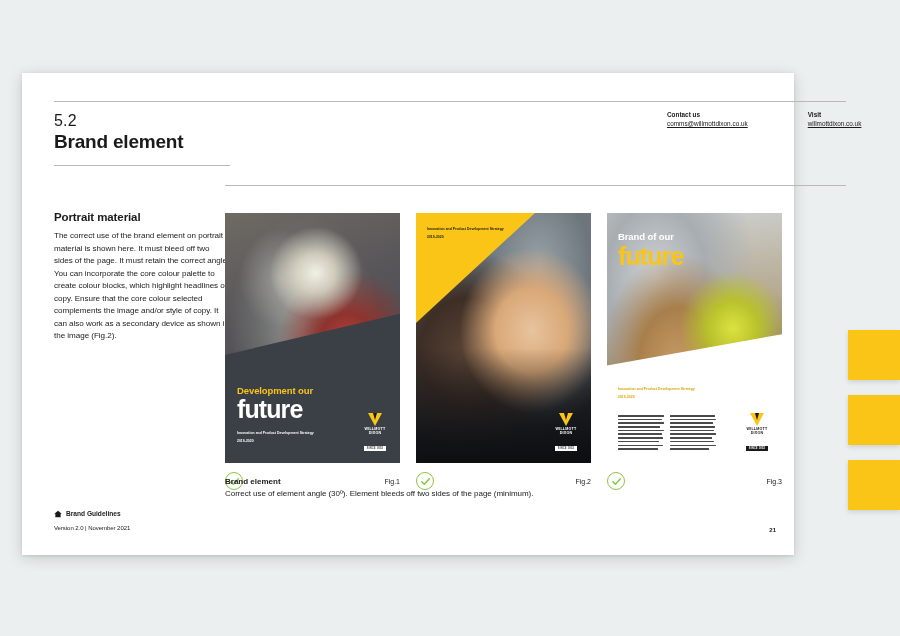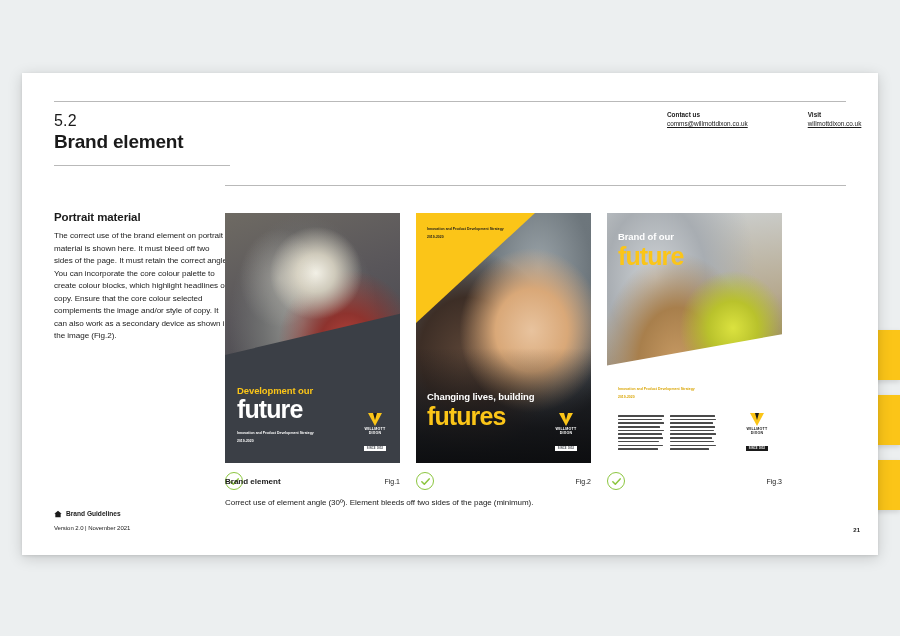--- a/index.html
+++ b/index.html
@@ -8,21 +8,21 @@
     background: #eceff0;
     font-family: "Liberation Sans", sans-serif;
     overflow: hidden;
   }
   .stage { position: relative; width: 900px; height: 636px; }
 
   
   .page {
     position: absolute;
     left: 22px; top: 73px;
-    width: 856px; height: 482px;
+    width: 772px; height: 482px;
     background: #ffffff;
     box-shadow: 0 3px 14px rgba(0,0,0,.16), 0 1px 3px rgba(0,0,0,.10);
   }
 
   
   .tabs { position: absolute; left: 848px; top: 330px; width: 52px; }
   .tab {
     width: 52px; height: 50px;
     background: #fbc518;
     margin-bottom: 15px;
@@ -142,21 +142,21 @@
   .check {
     width: 18px; height: 18px; border-radius: 50%;
     border: 1.5px solid #8cc63f; display: flex; align-items: center; justify-content: center;
   }
   .check svg { display: block; }
   .fig { font-size: 7px; color: #1a1a1a; }
 
   
   .bottom-cap { position: absolute; left: 203px; top: 404px; }
   .bc-title { font-size: 8px; font-weight: bold; color: #1a1a1a; }
-  .bc-body { font-size: 8px; color: #1a1a1a; margin-top: 12px; letter-spacing: -.05px; }
+  .bc-body { font-size: 8px; color: #1a1a1a; margin-top: 3px; letter-spacing: -.05px; }
 
   
   .footer { position: absolute; left: 32px; bottom: 24px; }
   .f-row { display: flex; align-items: center; gap: 4px; }
   .f-title { font-size: 6.6px; font-weight: bold; color: #1a1a1a; }
   .f-sub { font-size: 6px; color: #1a1a1a; margin-top: 3px; letter-spacing: -.05px; }
   .pageno { position: absolute; right: 18px; bottom: 22px; font-size: 6px; font-weight: bold; color: #1a1a1a; }
 </style>
 </head>
 <body>
@@ -232,24 +232,20 @@
       <div class="card-wrap">
         <div class="card">
           <div class="photo photo-2"></div>
           <div class="angle-yellow-top"></div>
 
           <div class="card-txt tagline" style="left:11px; top:14px; color:#1a1a1a;">
             <span>Innovation and Product Development Strategy</span>
             <span class="yr">2019-2020</span>
           </div>
 
-          <div class="card-txt" style="left:11px; top:178px; width:120px;">
-            <div class="hl-small-w">Changing lives, building</div>
-            <div class="hl-big-y">futures</div>
-          </div>
 
           <div class="logo" style="right:8px; bottom:10px;">
             <div class="logo-mark"></div>
             <div class="logo-name" style="color:#ffffff;">WILLMOTT DIXON</div>
             <div class="logo-bar" style="background:#ffffff;color:#3b3f46;">SINCE 1852</div>
           </div>
         </div>
 
         <div class="cap-row">
           <div class="check">

